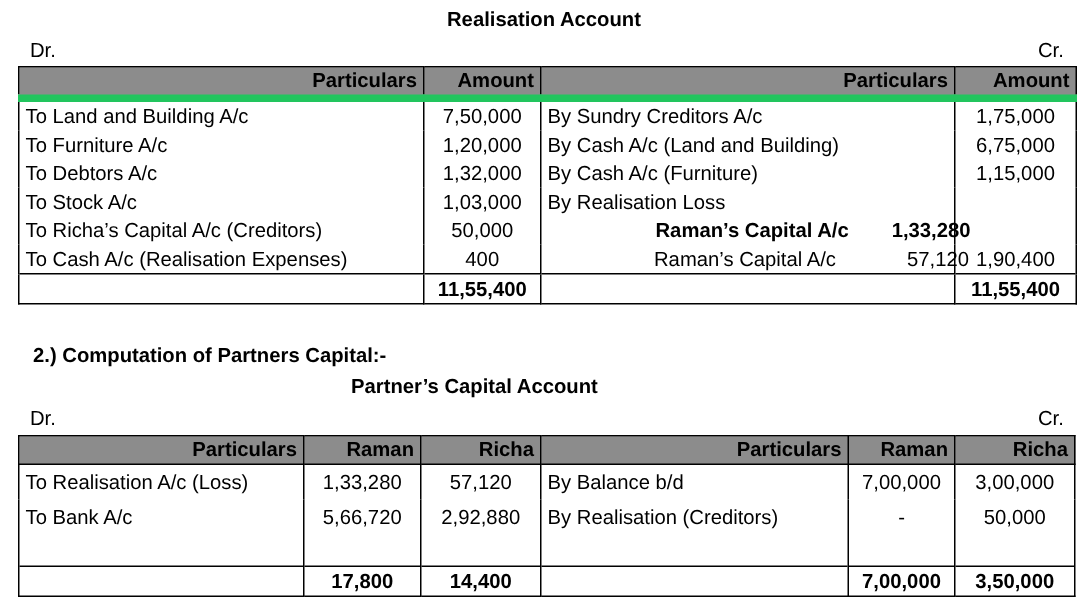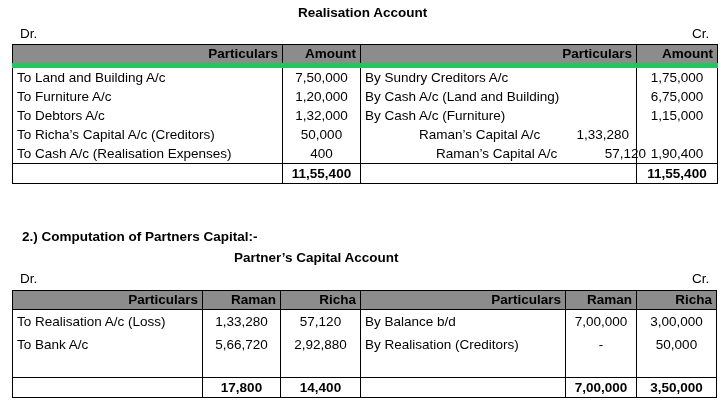--- a/index.html
+++ b/index.html
@@ -50,23 +50,29 @@
     <td>By Cash A/c (Land and Building)</td>
     <td class="num">6,75,000</td>
   </tr>
   <tr class="body">
     <td>To Debtors A/c</td>
     <td class="num">1,32,000</td>
     <td>By Cash A/c (Furniture)</td>
     <td class="num">1,15,000</td>
   </tr>
   <tr class="body">
+    <td>To Stock A/c</td>
+    <td class="num">1,03,000</td>
+    <td>By Realisation Loss</td>
+    <td class="num"></td>
+  </tr>
+  <tr class="body">
     <td>To Richa’s Capital A/c (Creditors)</td>
     <td class="num">50,000</td>
-    <td style="padding-left:58px;">
+    <td style="padding-left:76px;font-weight:bold;">
       <span class="sub" style="width:140px">Raman’s Capital A/c</span><span class="sub" style="width:70px;text-align:right">1,33,280</span>
     </td>
     <td class="num"></td>
   </tr>
   <tr class="body">
     <td>To Cash A/c (Realisation Expenses)</td>
     <td class="num">400</td>
     <td style="padding-left:75px;">
       <span class="sub" style="width:140px">Raman’s Capital A/c</span><span class="sub" style="width:70px;text-align:right">57,120</span>
     </td>

